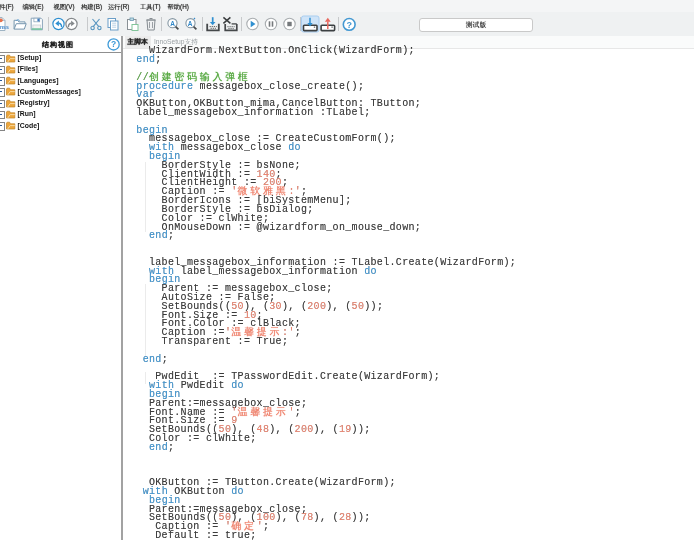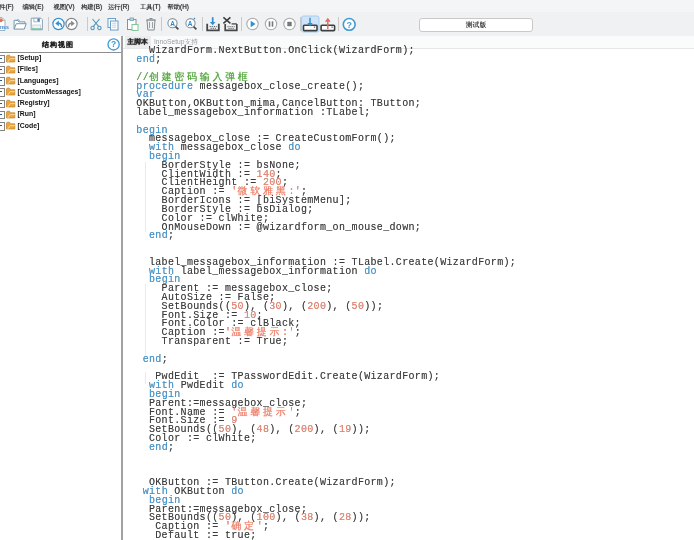--- a/index.html
+++ b/index.html
@@ -278,16 +278,16 @@
   SetBounds((<span class="s">50</span>), (<span class="s">48</span>), (<span class="s">200</span>), (<span class="s">19</span>));
   Color := clWhite;
   <span class="k">end</span>;
 
 
 
   OKButton := TButton.Create(WizardForm);
  <span class="k">with</span> OKButton <span class="k">do</span>
   <span class="k">begin</span>
   Parent:=messagebox_close;
-  SetBounds((<span class="s">50</span>), (<span class="s">100</span>), (<span class="s">38</span>), (<span class="s">28</span>));
+  SetBounds((<span class="s">50</span>), (<span class="s">100</span>), (<span class="s">78</span>), (<span class="s">28</span>));
    Caption := <span class="s">'<span class="zh">确定</span>'</span>;
    Default := true;</pre>
 </div>
 
 </body></html>

